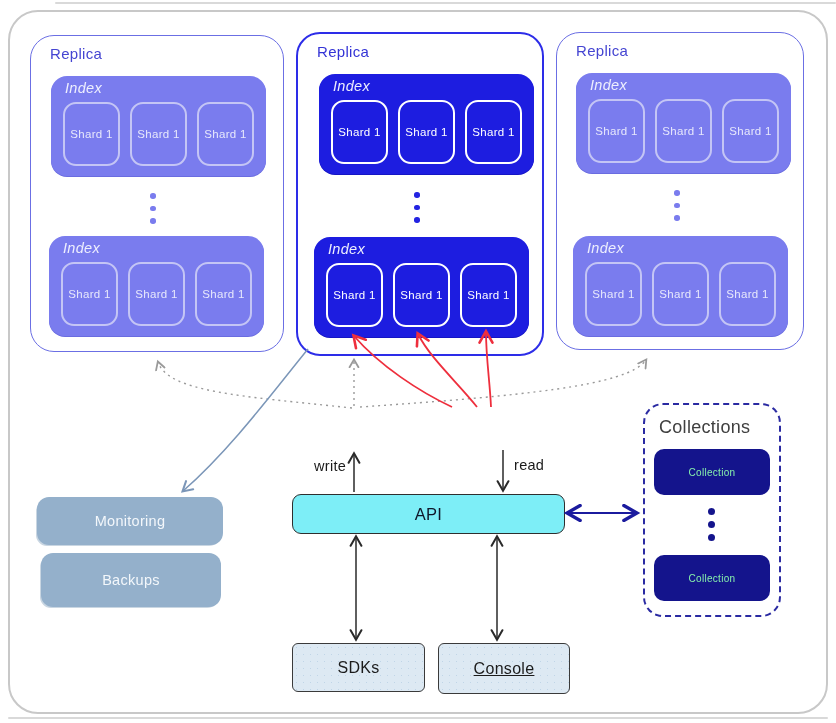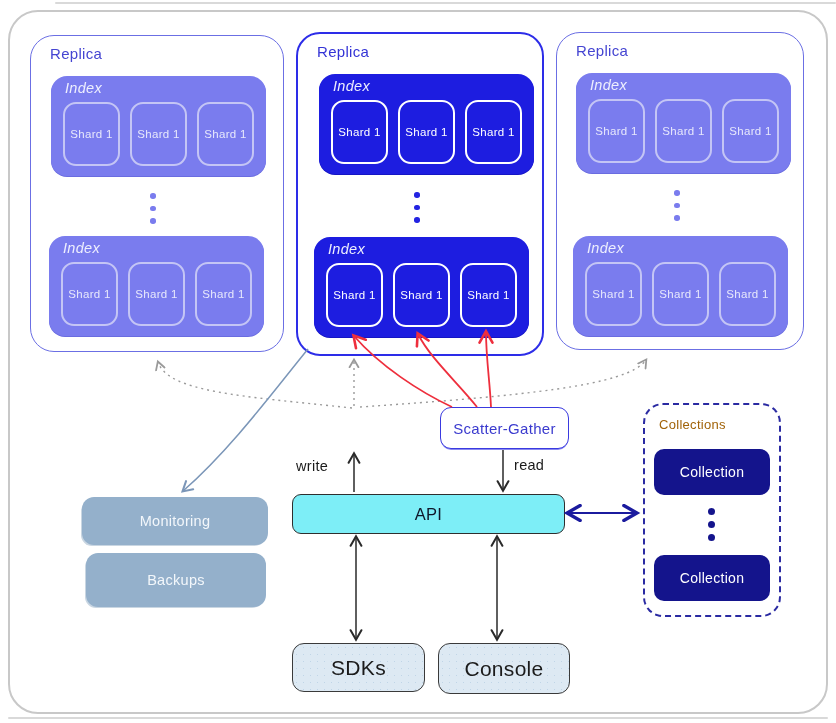--- a/index.html
+++ b/index.html
@@ -42,32 +42,32 @@
   
   .api{background:#7deef7;border:1.8px solid #2e2e2e;border-radius:9px;display:flex;align-items:center;justify-content:center;
        font-size:16.5px;color:#0f172a;}
 
   
   .access{background:repeating-linear-gradient(55deg,rgba(122,124,238,.28) 0 1.6px,rgba(255,255,255,0) 1.6px 6.5px);
           border-radius:12px;display:flex;align-items:center;justify-content:center;font-size:16px;color:#1b1b1b;}
 
   
   .client{background:#dde9f3;background-image:radial-gradient(#c0d5e7 .9px,rgba(0,0,0,0) 1px);background-size:7px 7px;
-          border:1.7px solid #3a3a3a;border-radius:12px;display:flex;align-items:center;justify-content:center;
-          font-size:21px;color:#1b1b1b;}
+          border:1.7px solid #3a3a3a;border-radius:6px;display:flex;align-items:center;justify-content:center;
+          font-size:16px;color:#1b1b1b;}
 
   
   .ops{background:#94b0cb;border-radius:12px;display:flex;align-items:center;justify-content:center;
-       font-size:14.5px;color:#f3f7fb;box-shadow:-2px 2px 0 -1px #c9d6e2;margin-left:45px;}
+       font-size:14.5px;color:#f3f7fb;box-shadow:-2px 2px 0 -1px #c9d6e2;}
 
   
   .collections{border:2.4px dashed #2a2aa2;border-radius:20px;}
-  .collections-title{position:absolute;top:12px;left:14px;font-size:13px;color:#a16207;}
+  .collections-title{position:absolute;top:12px;left:14px;font-size:18px;color:#404040;}
   .collection{position:absolute;left:9px;width:116px;height:46px;background:#14148c;border-radius:10px;
-              display:flex;align-items:center;justify-content:center;font-size:14px;color:#ffffff;}
+              display:flex;align-items:center;justify-content:center;font-size:10px;color:#86efac;}
 
   .flow-label{font-size:14.5px;color:#1a1a1a;}
   svg.wires{position:absolute;left:0;top:0;pointer-events:none;}
 </style>
 </head>
 <body>
 
 <div class="stage">
 
   <div class="abs shadow-line" style="left:55px;top:2px;width:781px;height:2px;"></div>
@@ -142,30 +142,29 @@
     <div class="index light" style="left:16px;top:203px;">
       <div class="index-label">Index</div>
       <div class="shards">
         <div class="shard">Shard 1</div>
         <div class="shard">Shard 1</div>
         <div class="shard">Shard 1</div>
       </div>
     </div>
   </div>
 
-  <div class="abs node-blue" style="left:440px;top:407px;width:127px;height:40px;">Scatter-Gather</div>
-
-  <div class="abs flow-label" style="left:296px;top:458px;">write</div>
+
+  <div class="abs flow-label" style="left:314px;top:458px;">write</div>
   <div class="abs flow-label" style="left:514px;top:457px;text-align:center;">read</div>
 
   <div class="abs api" style="left:292px;top:494px;width:271px;height:38px;">API</div>
 
 
   <div class="abs client" style="left:292px;top:643px;width:131px;height:47px;">SDKs</div>
-  <div class="abs client" style="left:438px;top:643px;width:130px;height:49px;">Console</div>
+  <div class="abs client" style="left:438px;top:643px;width:130px;height:49px;text-decoration:underline;">Console</div>
 
   <div class="abs ops" style="left:37px;top:497px;width:186px;height:48px;">Monitoring</div>
   <div class="abs ops" style="left:41px;top:553px;width:180px;height:54px;">Backups</div>
 
   <div class="abs collections" style="left:643px;top:403px;width:134px;height:210px;">
     <div class="collections-title">Collections</div>
     <div class="collection" style="top:44px;">Collection</div>
     <div class="abs dots navy" style="left:63px;top:103px;">
         <i></i>
         <i></i>

